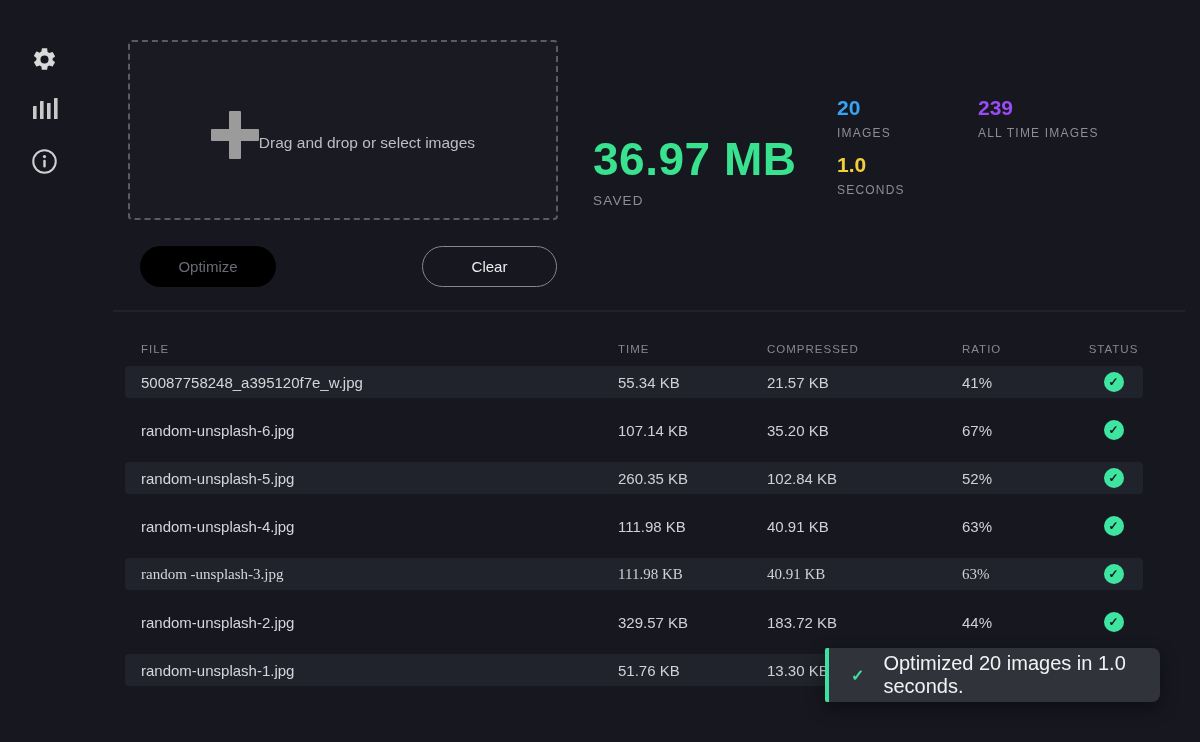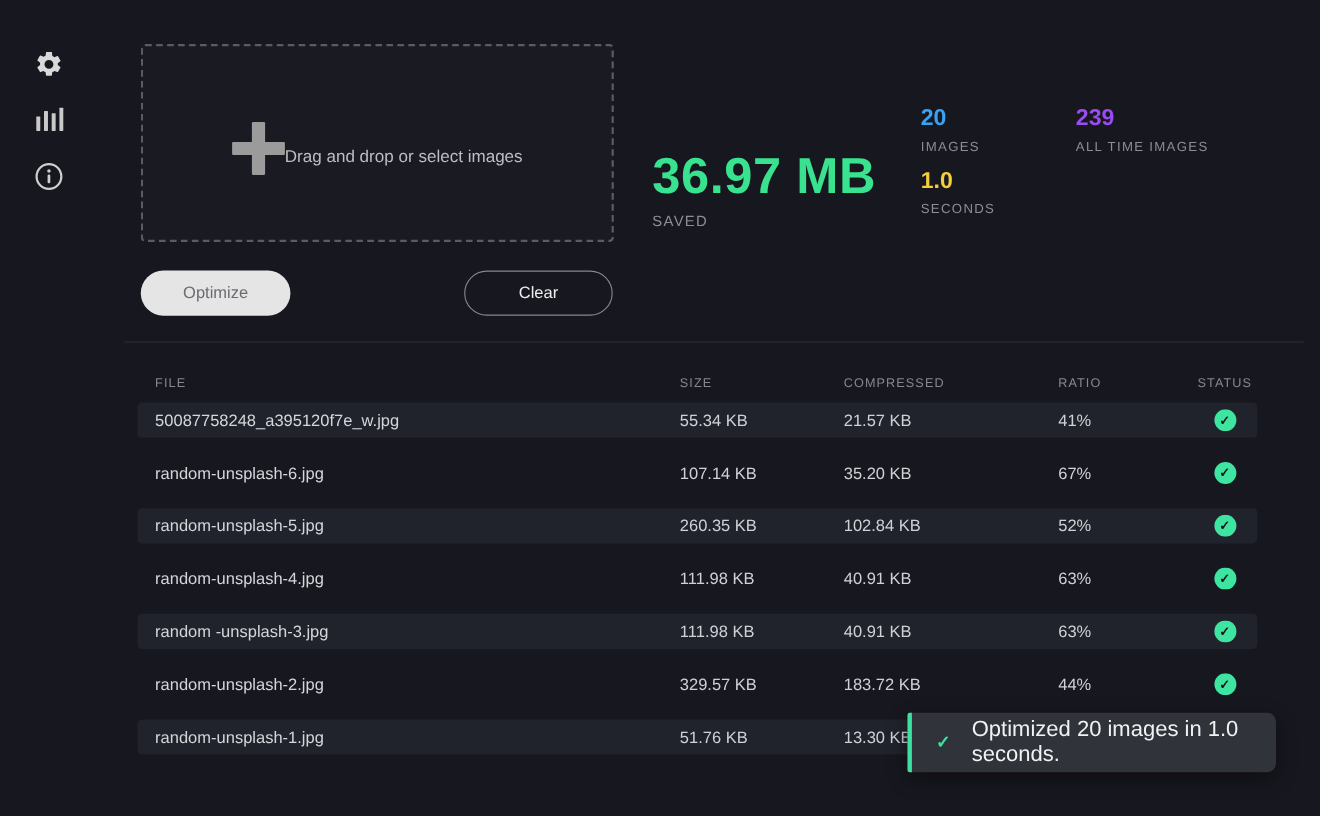--- a/index.html
+++ b/index.html
@@ -38,21 +38,21 @@
   .stat-col { position:absolute; top:96px; }
   .stat-col.c2 { left:837px; }
   .stat-col.c3 { left:978px; }
   .stat-num { font-size:21px; font-weight:700; line-height:1.1; }
   .stat-col .stat-label { margin-top:7px; font-size:12px; }
   .stat-block + .stat-block { margin-top:13px; }
 
   
   .btn { position:absolute; top:246px; height:41px; border-radius:21px; font-size:15px;
          display:flex; align-items:center; justify-content:center; font-family:inherit; }
-  .btn-optimize { left:128px; width:136px; background:#e5e5e5; color:#696c72; border:none; cursor:default;text-align:center; }
+  .btn-optimize { left:140px; width:136px; background:#000000; color:#696c72; border:none; cursor:default;text-align:center; }
   .btn-clear { left:422px; width:135px; background:transparent; color:#ecedee; border:1.5px solid #85888d; cursor:pointer; }
 
   .section-divider { position:absolute; left:113px; top:310px; width:1072px; height:2px; background:#22222c; }
 
   
   .table { position:absolute; left:125px; top:336px; width:1018px; }
   .tgrid { display:grid; grid-template-columns:477px 149px 195px 122px 59px; align-items:center; padding-left:16px; }
   .thead { height:26px; }
   .th { font-size:11.5px; color:#85888e; letter-spacing:1px; }
   .th.status, .td.status { text-align:center; }
@@ -134,21 +134,21 @@
 </div>
 
 <button class="btn btn-optimize" disabled="">Optimize</button>
 <button class="btn btn-clear">Clear</button>
 
 <div class="section-divider"></div>
 
 <div class="table">
   <div class="tgrid thead">
     <div class="th">FILE</div>
-    <div class="th">SIZE</div>
+    <div class="th">TIME</div>
     <div class="th">COMPRESSED</div>
     <div class="th">RATIO</div>
     <div class="th status">STATUS</div>
   </div>
   <div class="rows">
       <div class="row tgrid striped" style="top: 0px;">
     <div class="td file">50087758248_a395120f7e_w.jpg</div>
     <div class="td">55.34 KB</div>
     <div class="td">21.57 KB</div>
     <div class="td">41%</div>
@@ -184,21 +184,21 @@
     <div class="td file">random-unsplash-4.jpg</div>
     <div class="td">111.98 KB</div>
     <div class="td">40.91 KB</div>
     <div class="td">63%</div>
     <div class="td status">
       <span class="check-badge" style="background: rgb(62, 229, 161);">
             <span style="color: rgb(20, 20, 25);">✓</span>
           </span>
     </div>
   </div>
-      <div class="row tgrid striped" style="top: 192px;">
+      <div class="row tgrid striped" style="top: 192px; font-family: Liberation Serif, serif;">
     <div class="td file">random -unsplash-3.jpg</div>
     <div class="td">111.98 KB</div>
     <div class="td">40.91 KB</div>
     <div class="td">63%</div>
     <div class="td status">
       <span class="check-badge" style="background: rgb(62, 229, 161);">
             <span style="color: rgb(20, 20, 25);">✓</span>
           </span>
     </div>
   </div>

